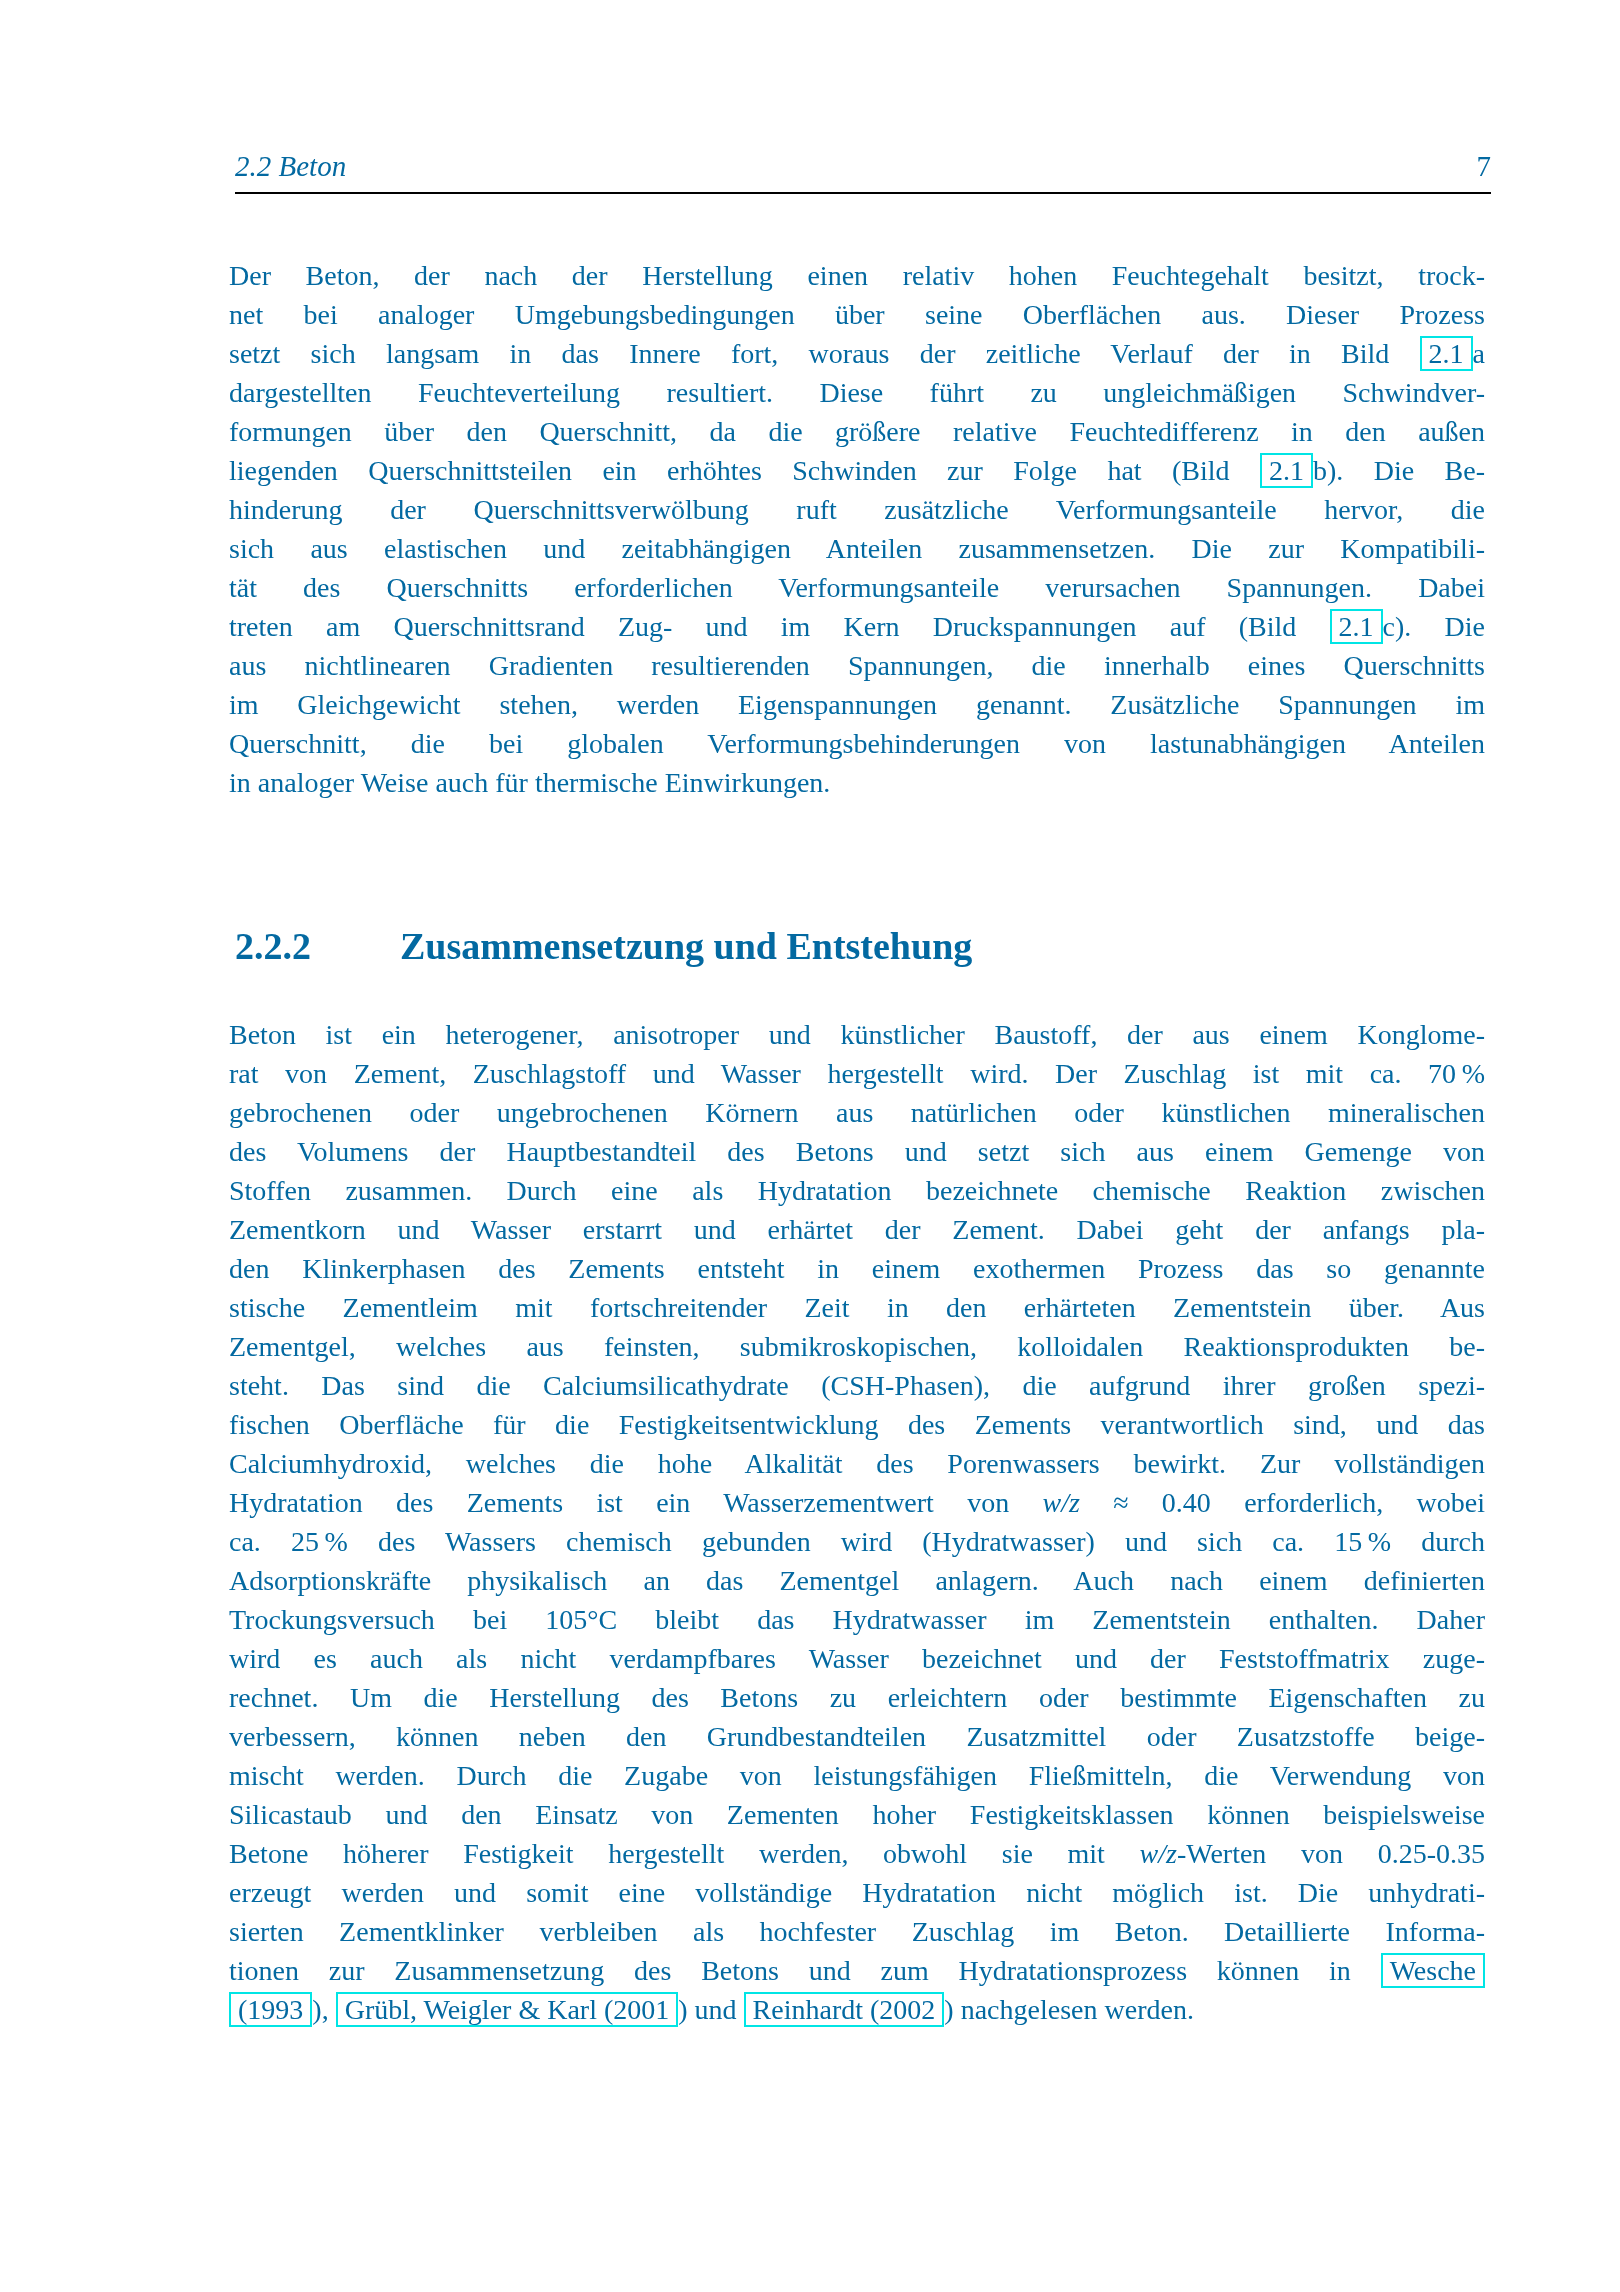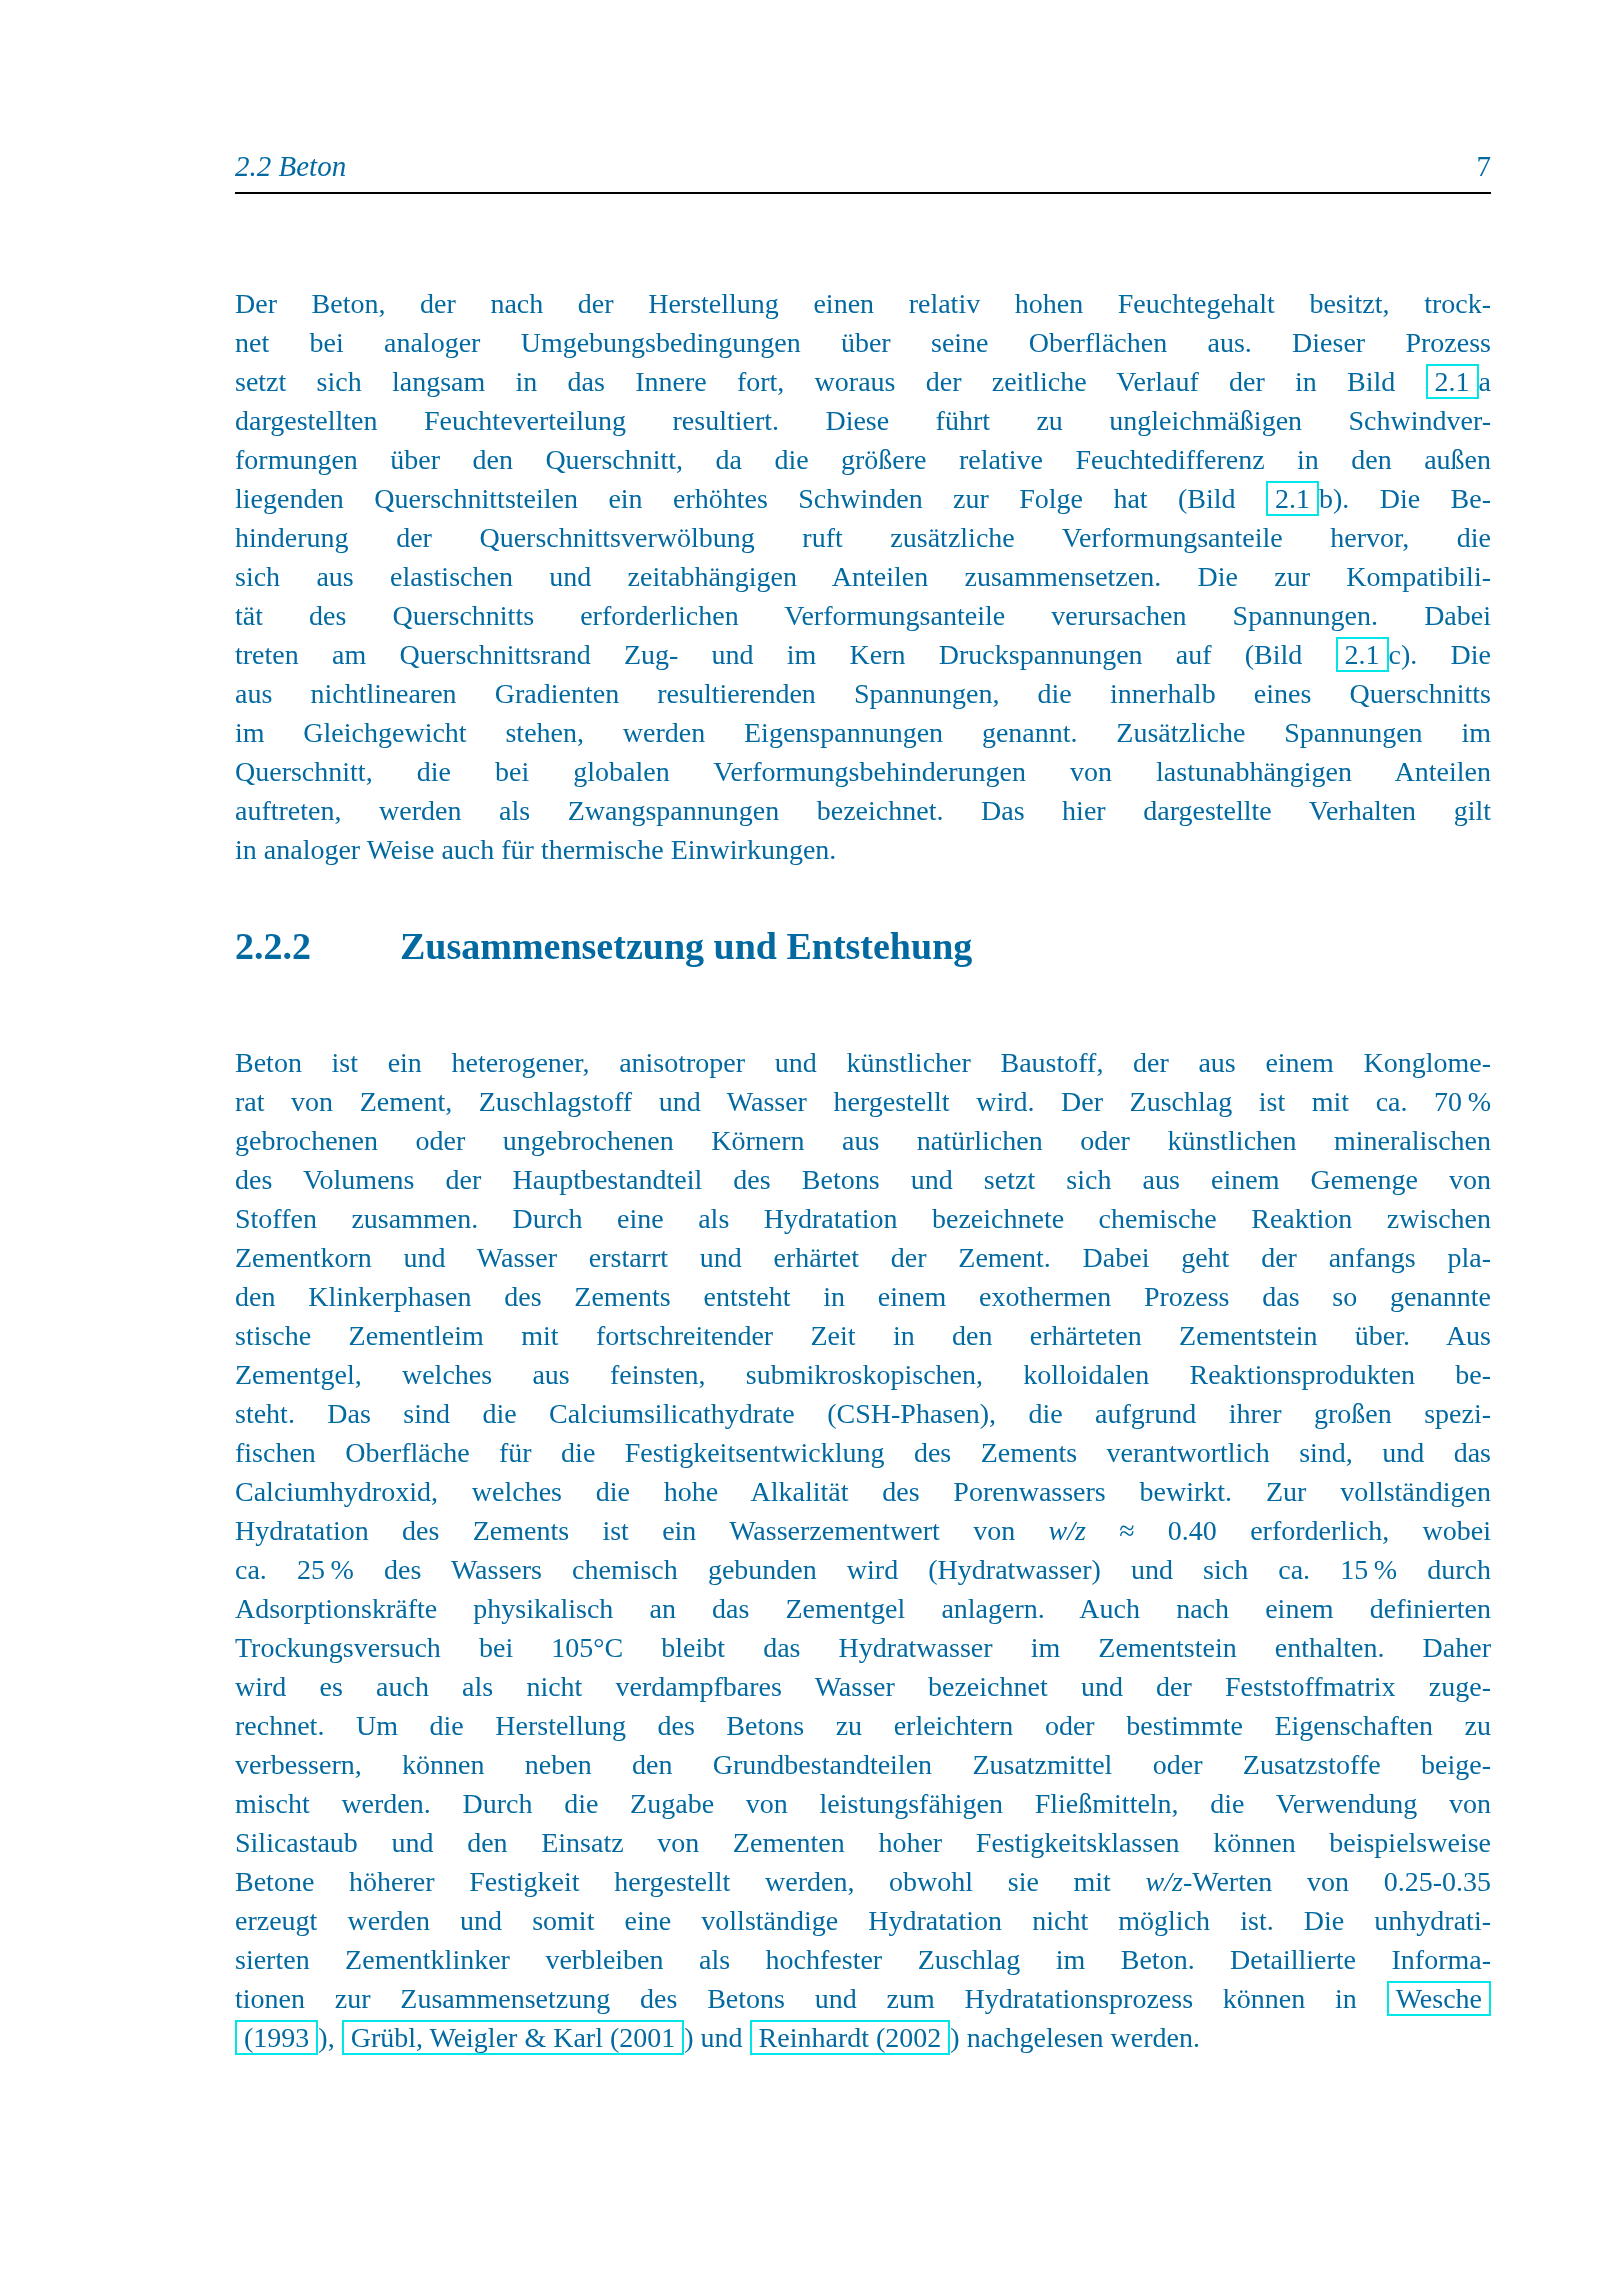--- a/index.html
+++ b/index.html
@@ -21,22 +21,22 @@
   }
   .running-title { font-style: italic; }
   .page-number { font-style: normal; }
   .header-rule {
     position: absolute;
     top: 192px; left: 235px; width: 1256px;
     border-top: 2.5px solid #000000;
   }
   .para {
     position: absolute;
-    left: 235px; width: 1256px;
-    font-size: 28px; line-height: 39px; margin-top: 28px;
+    left: 229px; width: 1256px;
+    font-size: 28px; line-height: 39px;
   }
   #para1 { top: 256px; }
   #para2 { top: 1015px; }
   .line { text-align: justify; text-align-last: justify; }
   .line.last { text-align-last: left; }
   .section-heading {
     position: absolute;
     top: 923px; left: 235px; width: 1256px;
     font-size: 38px; font-weight: 700; line-height: 47px;
     white-space: nowrap;
@@ -67,21 +67,20 @@
       <div class="line"><span>dargestellten Feuchteverteilung resultiert. Diese führt zu ungleichmäßigen Schwindver-</span></div>
       <div class="line"><span>formungen über den Querschnitt, da die größere relative Feuchtedifferenz in den außen</span></div>
       <div class="line"><span>liegenden Querschnittsteilen ein erhöhtes Schwinden zur Folge hat (Bild </span><span class="link-box">2.1</span><span>b). Die Be-</span></div>
       <div class="line"><span>hinderung der Querschnittsverwölbung ruft zusätzliche Verformungsanteile hervor, die</span></div>
       <div class="line"><span>sich aus elastischen und zeitabhängigen Anteilen zusammensetzen. Die zur Kompatibili-</span></div>
       <div class="line"><span>tät des Querschnitts erforderlichen Verformungsanteile verursachen Spannungen. Dabei</span></div>
       <div class="line"><span>treten am Querschnittsrand Zug- und im Kern Druckspannungen auf (Bild </span><span class="link-box">2.1</span><span>c). Die</span></div>
       <div class="line"><span>aus nichtlinearen Gradienten resultierenden Spannungen, die innerhalb eines Querschnitts</span></div>
       <div class="line"><span>im Gleichgewicht stehen, werden Eigenspannungen genannt. Zusätzliche Spannungen im</span></div>
       <div class="line"><span>Querschnitt, die bei globalen Verformungsbehinderungen von lastunabhängigen Anteilen</span></div>
-      <div class="line"><span>auftreten, werden als Zwangspannungen bezeichnet. Das hier dargestellte Verhalten gilt</span></div>
       <div class="line last"><span>in analoger Weise auch für thermische Einwirkungen.</span></div>
     </div>
 
   <h2 class="section-heading">
     <span class="section-number">2.2.2</span><span>Zusammensetzung und Entstehung</span>
   </h2>
 
   <div class="para" id="para2">
       <div class="line"><span>Beton ist ein heterogener, anisotroper und künstlicher Baustoff, der aus einem Konglome-</span></div>
       <div class="line"><span>rat von Zement, Zuschlagstoff und Wasser hergestellt wird. Der Zuschlag ist mit ca. 70 %</span></div>

